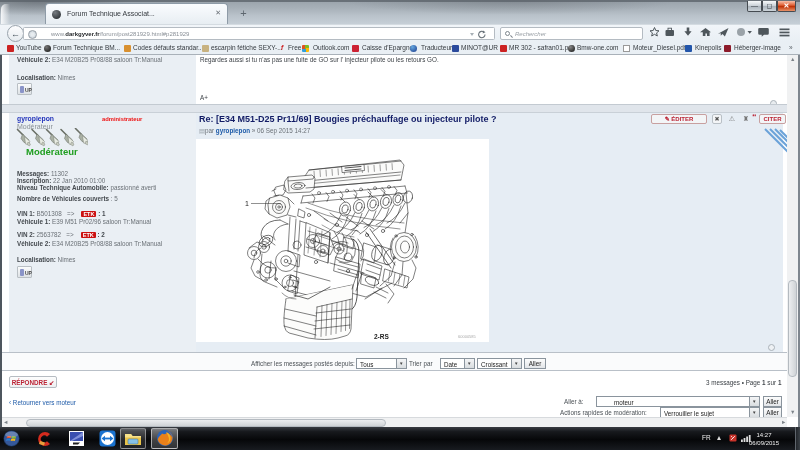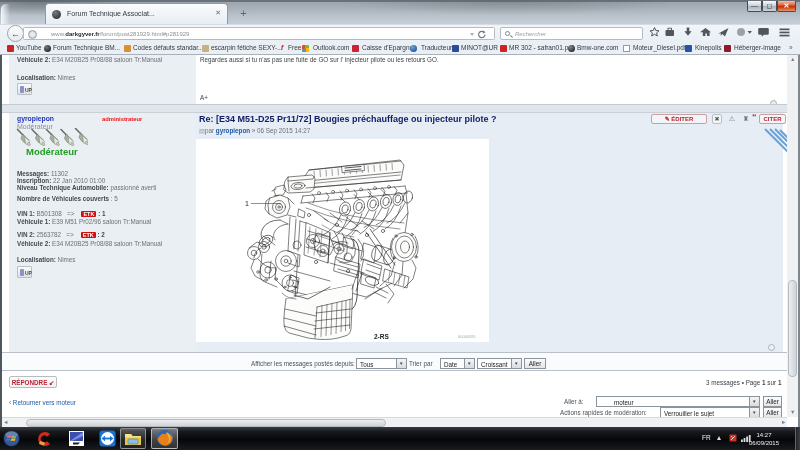--- a/index.html
+++ b/index.html
@@ -212,21 +212,21 @@
     <div class="s-txt" style="left:17px; top:177px;"><b>Inscription:</b> 22 Jan 2010 01:00</div>
     <div class="s-txt" style="left:17px; top:184px;"><b>Niveau Technique Automobile:</b> passionné averti</div>
     <div class="s-txt" style="left:17px; top:194.5px;"><b>Nombre de Véhicules couverts</b> : 5</div>
     <div class="s-txt" style="left:17px; top:209.5px;"><b>VIN 1:</b> B501308&nbsp;&nbsp;&nbsp;=&gt;&nbsp;&nbsp;&nbsp;&nbsp;<span style="display:inline-block;background:#cc1111;color:#fff;font-weight:bold;font-size:5.5px;padding:0 2px;border-radius:1px;">ETK</span> <b>: 1</b></div>
     <div class="s-txt" style="left:17px; top:218px;"><b>Véhicule 1:</b> E39 M51 Pr02/96 saloon Tr:Manual</div>
     <div class="s-txt" style="left:17px; top:231px;"><b>VIN 2:</b> 2563782&nbsp;&nbsp;&nbsp;=&gt;&nbsp;&nbsp;&nbsp;&nbsp;<span style="display:inline-block;background:#cc1111;color:#fff;font-weight:bold;font-size:5.5px;padding:0 2px;border-radius:1px;">ETK</span> <b>: 2</b></div>
     <div class="s-txt" style="left:17px; top:239.5px;"><b>Véhicule 2:</b> E34 M20B25 Pr08/88 saloon Tr:Manual</div>
     <div class="s-txt" style="left:17px; top:255.5px;"><b>Localisation:</b> Nimes</div>
     <div class="abs upicon" style="left:17px; top:266px;"></div>
 
-    <div class="abs" style="left:199px; top:114px; font-size:9px; font-weight:bold; color:#121c66; white-space:nowrap;">Re: [E34 M51-D25 Pr11/72] Bougies préchauffage ou injecteur pilote ?</div>
+    <div class="abs" style="left:199px; top:114px; font-size:9px; font-weight:bold; color:#121c66; white-space:nowrap;">Re: [E34 M51-D25 Pr11/69] Bougies préchauffage ou injecteur pilote ?</div>
     <div class="s-txt" style="left:199px; top:127px;"><span style="color:#98a0a8;">▤</span>par <b style="color:#1d5aa8;">gyropiepon</b> » 06 Sep 2015 14:27</div>
 
     <div class="abs" style="left:651px; top:114px; width:56px; height:10px; border:1px solid #c8a0a0; border-radius:2px; background:#f3f5f7; font-size:6px; color:#bb2233; font-weight:bold; text-align:center; line-height:8px;">✎ ÉDITER</div>
     <div class="abs" style="left:712px; top:114px; width:10px; height:10px; border:1px solid #b9c0c6; border-radius:2px; background:#f3f5f7; font-size:6px; color:#555; text-align:center; line-height:8px;">✖</div>
     <div class="abs" style="left:727px; top:114px; width:10px; height:10px; font-size:7px; color:#777; text-align:center; line-height:10px;">⚠</div>
     <div class="abs" style="left:741px; top:114px; width:10px; height:10px; font-size:7px; color:#777; text-align:center; line-height:10px;">♜</div>
     <div class="abs" style="left:752px; top:112px; font-size:9px; color:#bb2233; font-weight:bold;">“</div>
     <div class="abs" style="left:759px; top:114px; width:27px; height:10px; border:1px solid #c8a0a0; border-radius:2px; background:#f3f5f7; font-size:6px; color:#bb2233; font-weight:bold; text-align:center; line-height:8px;">CITER</div>
 
     <svg class="abs" style="left:763px; top:127px;" width="25" height="32" viewBox="0 0 25 32">

